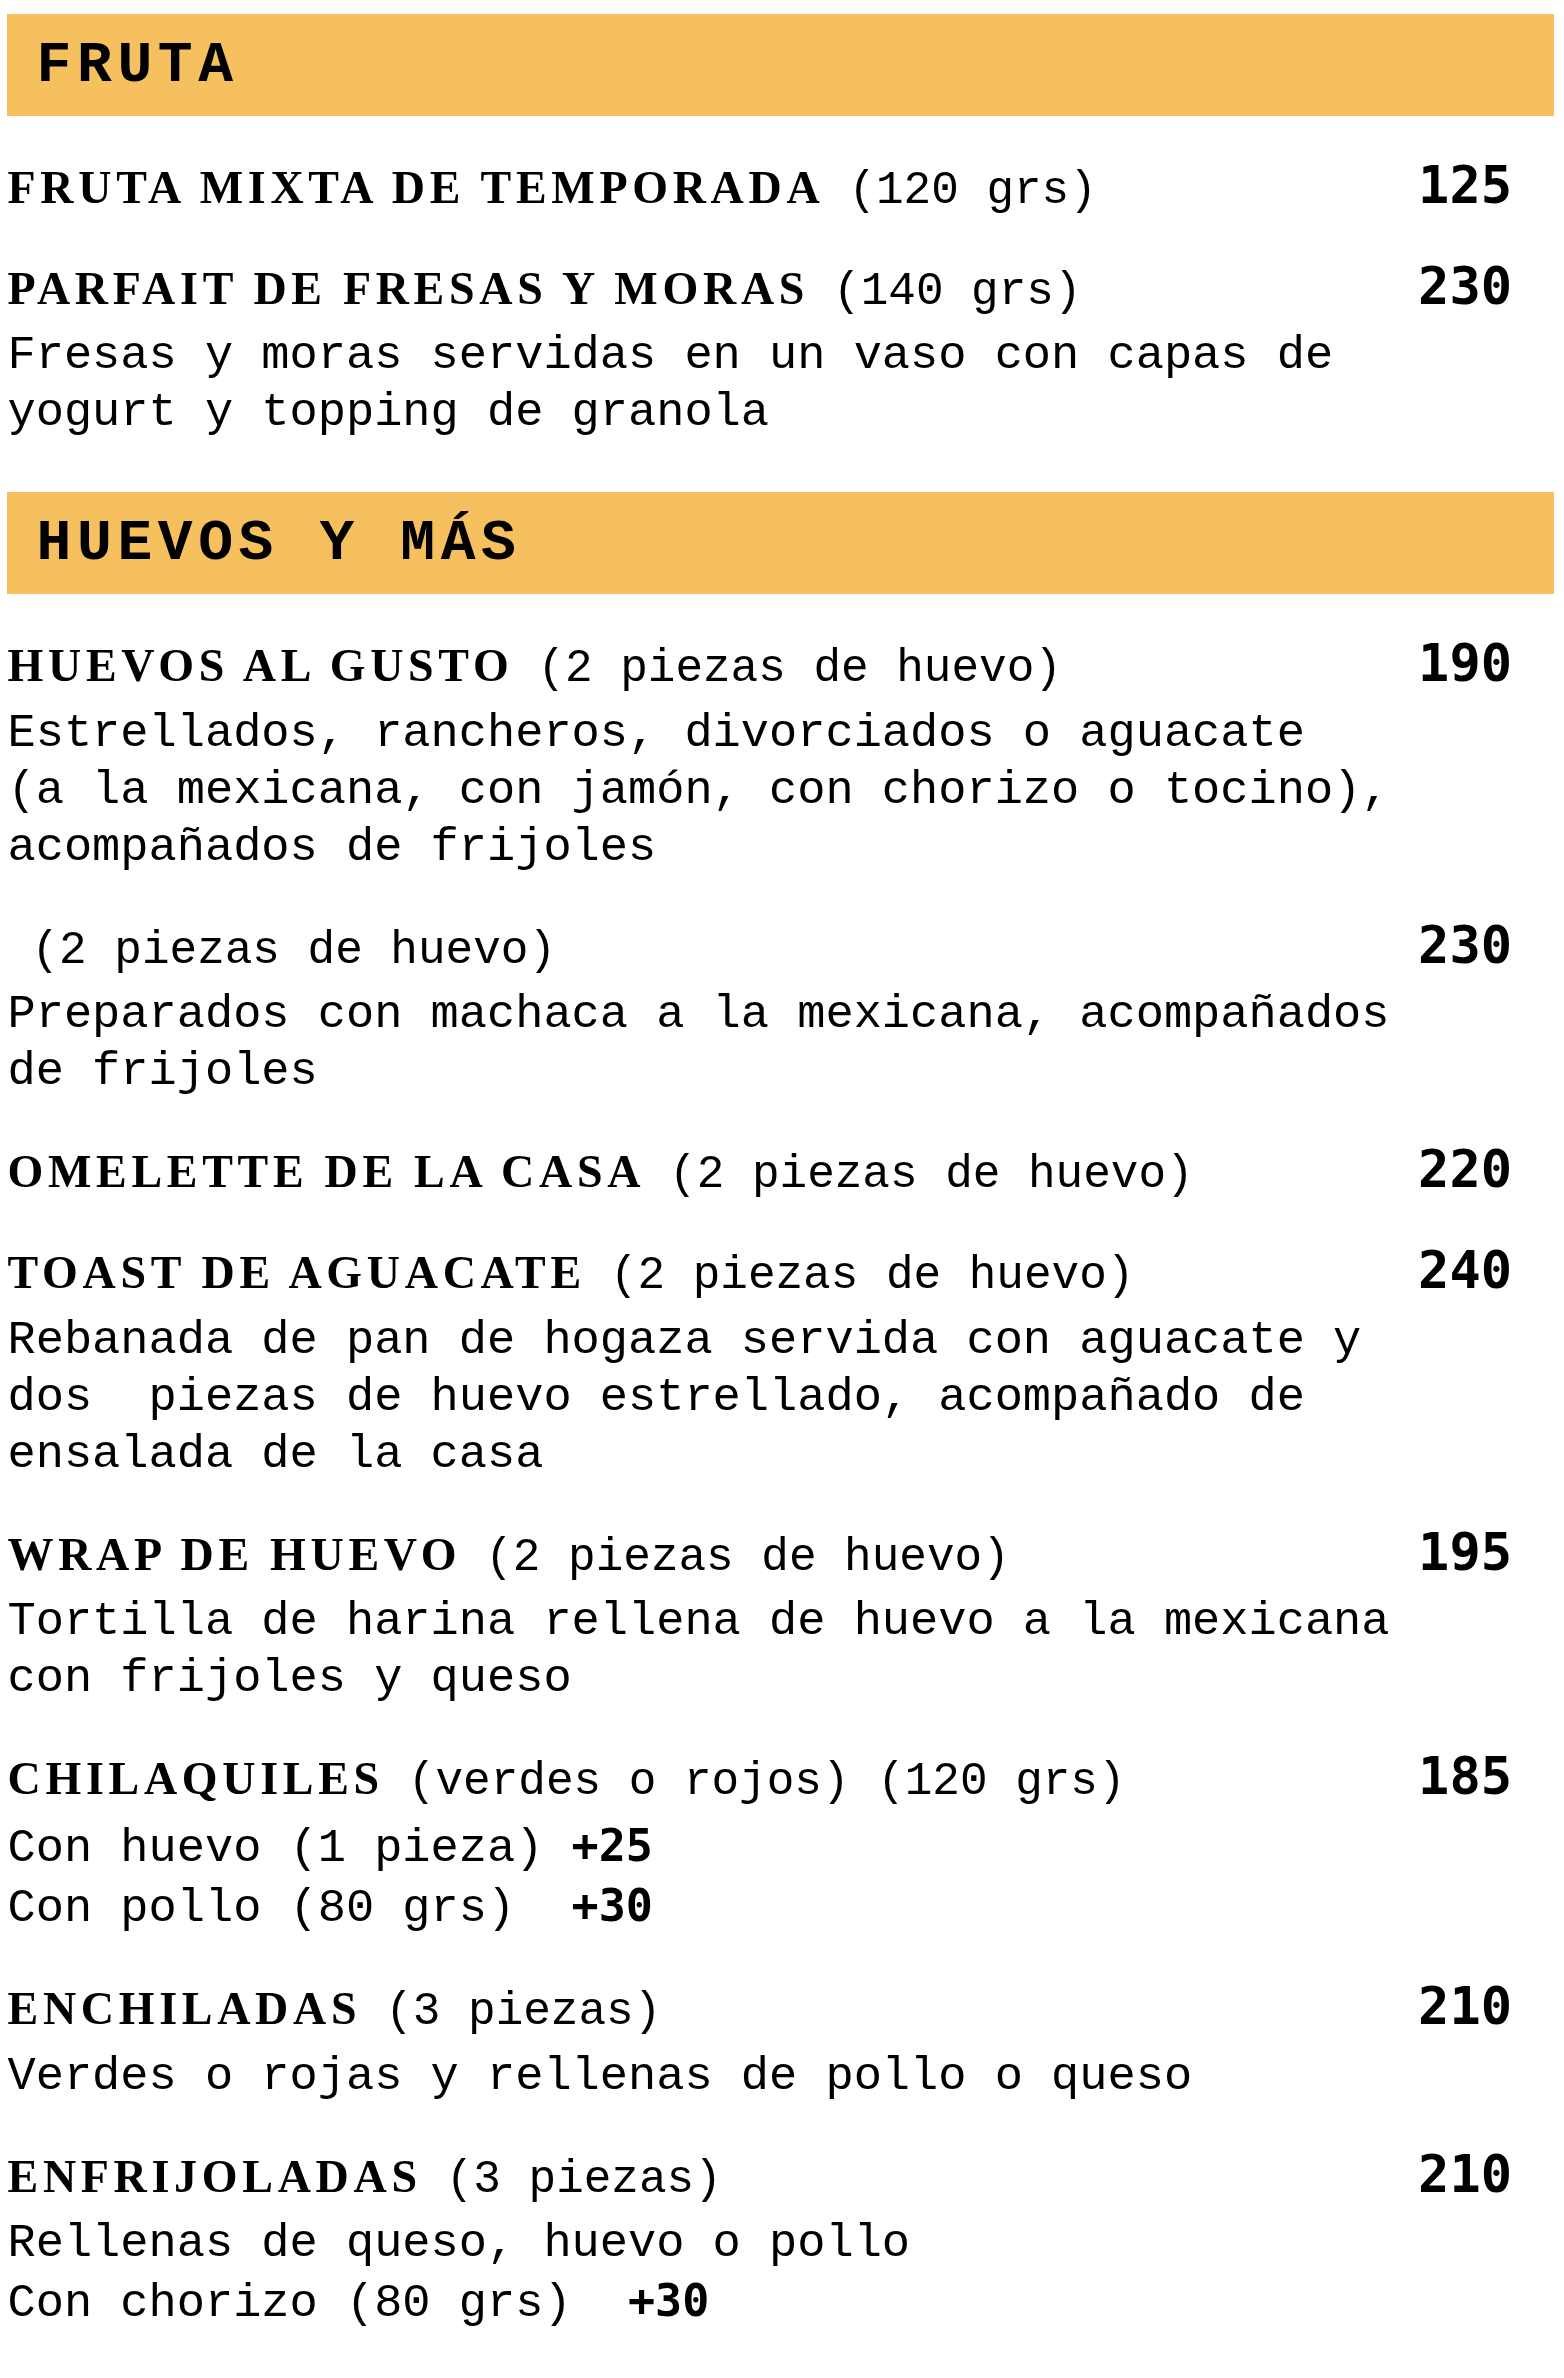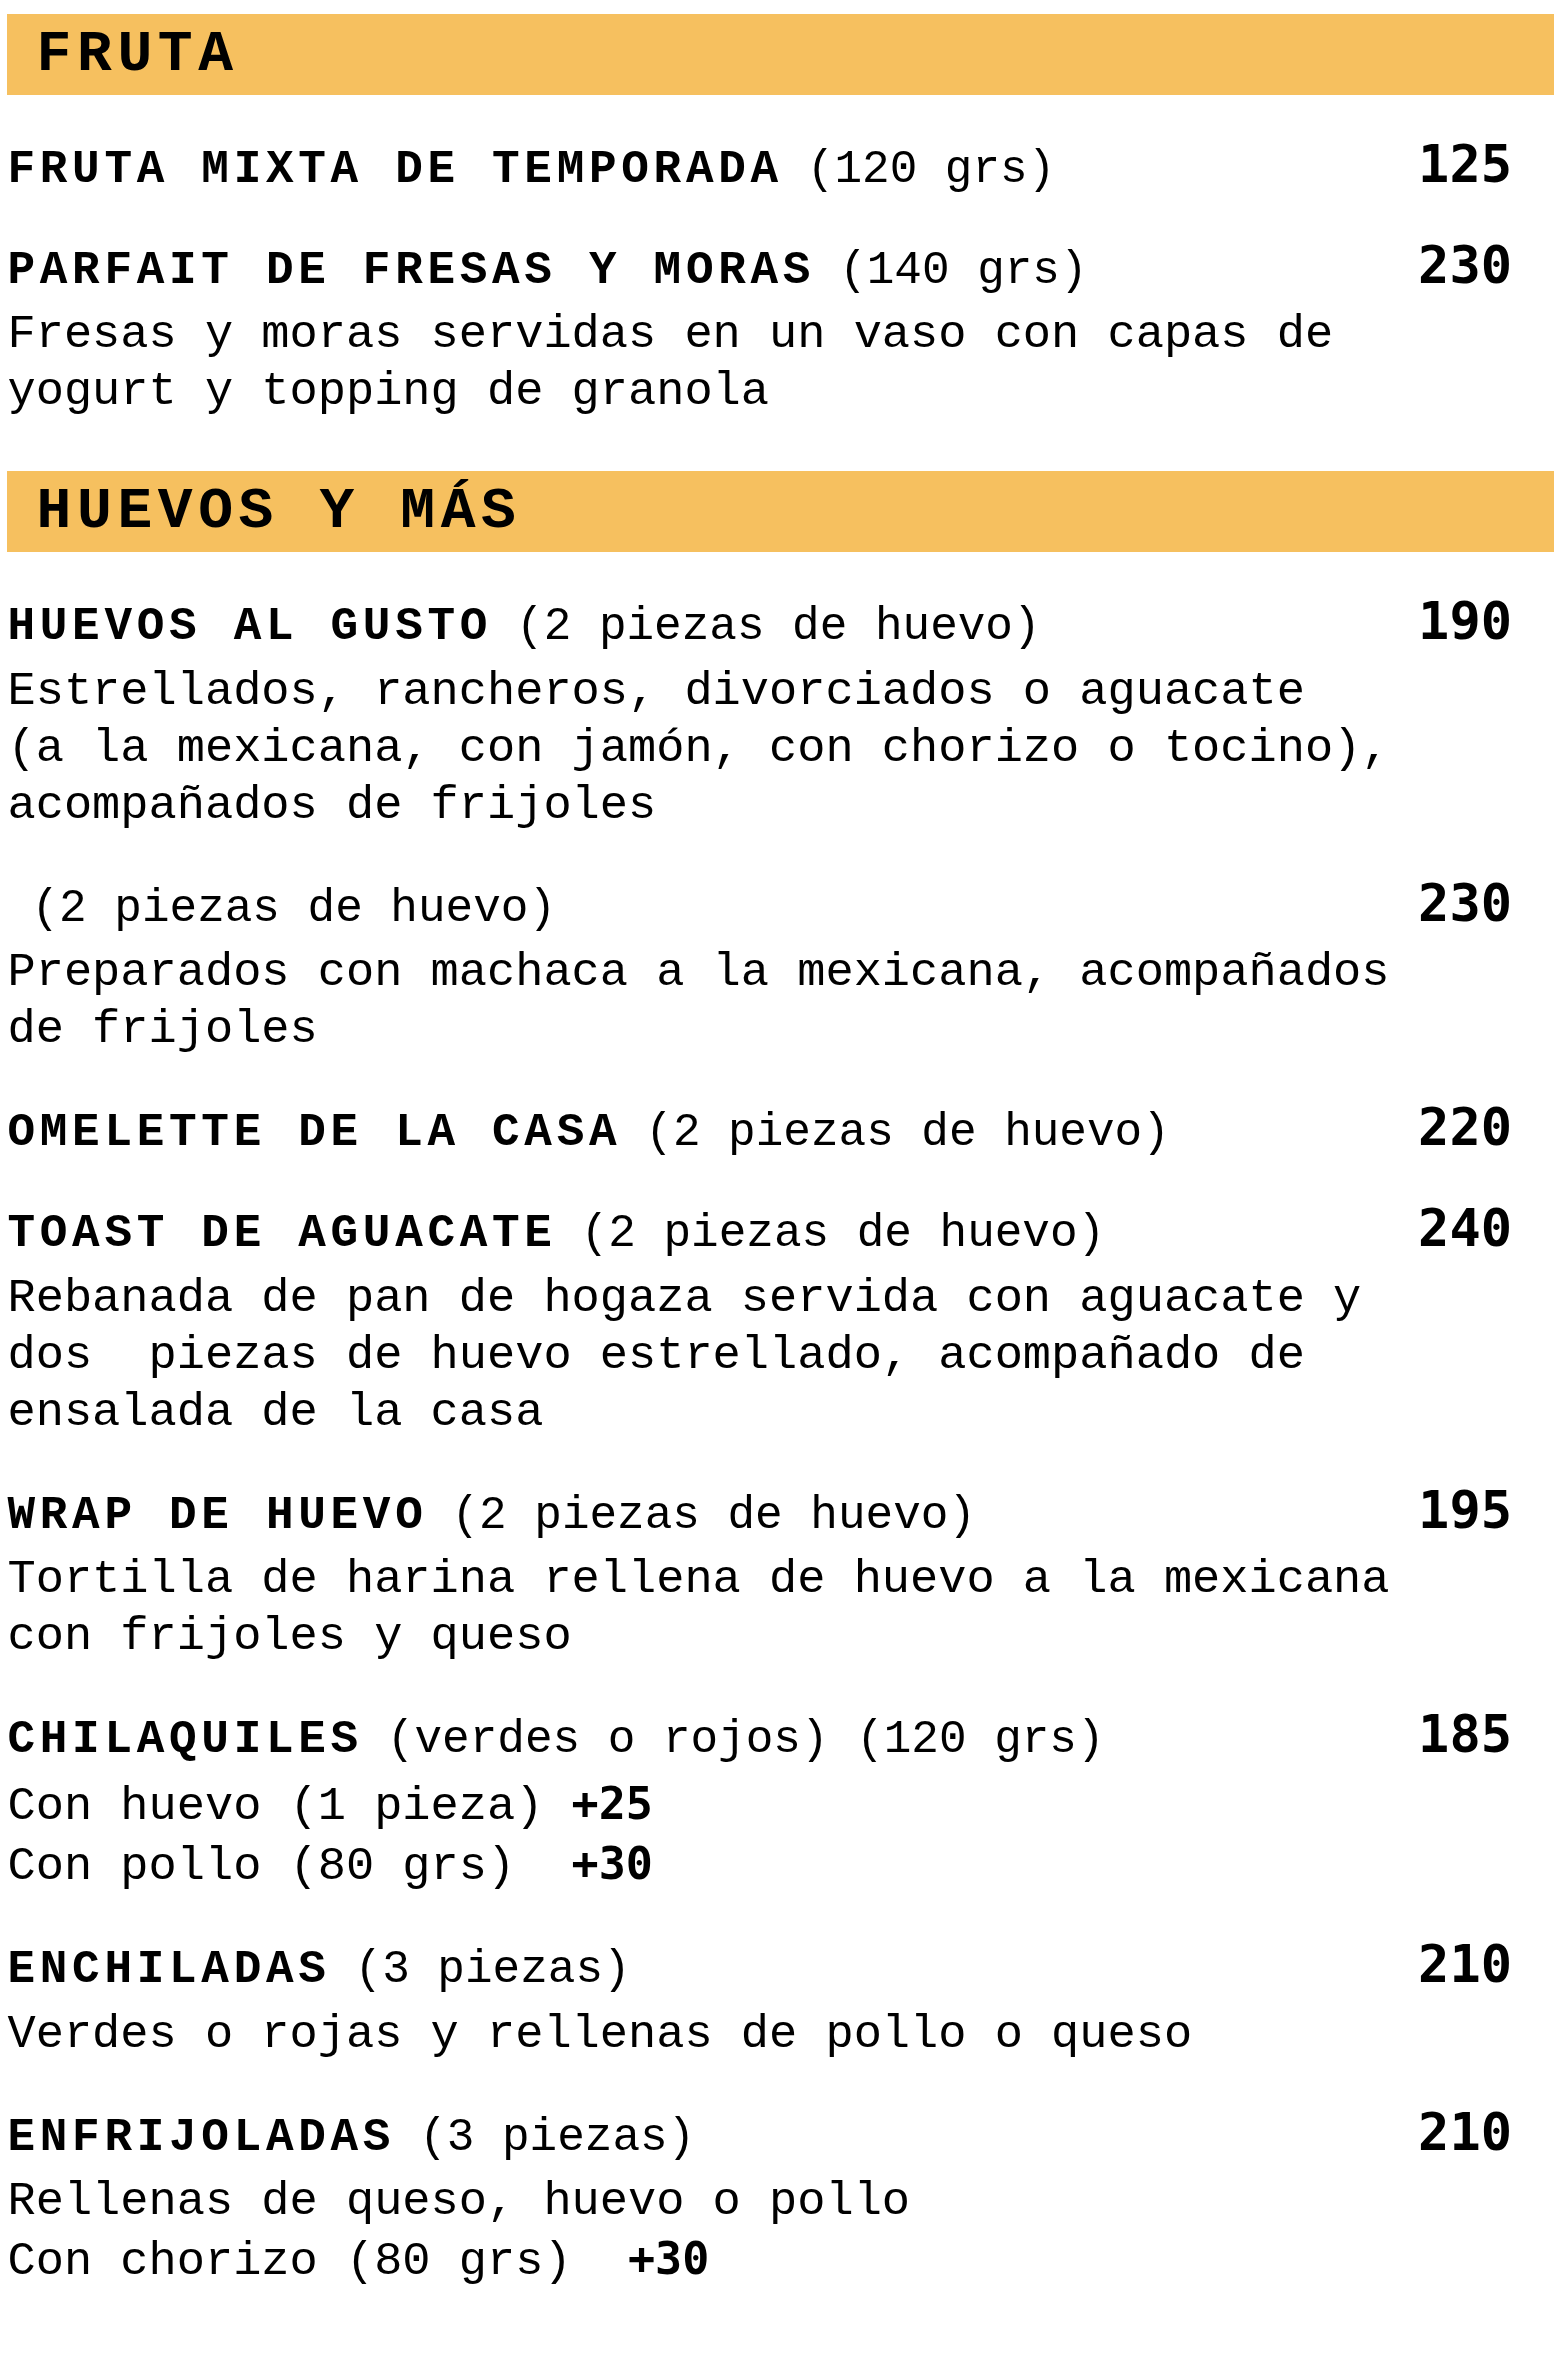--- a/index.html
+++ b/index.html
@@ -8,21 +8,21 @@
     height: 2379px;
     overflow: hidden;
     background: #ffffff;
     color: #000000;
     font-family: "Liberation Mono", monospace;
   }
   .menu { padding-top: 14px; }
 
   
   .section-bar {
-    height: 81px;
+    height: 102px;
     background: #F6C05F;
     margin: 0 11.2px 0 6.6px;
     display: flex;
     align-items: center;
     padding-left: 30px;
   }
   .section + .section .section-bar { margin-top: 51px; }
   .section-bar-title {
     font-weight: 700;
     font-size: 58px;
@@ -33,20 +33,21 @@
   
   .section-body { padding: 0 53px 0 7.5px; }
 
   .item { margin-top: 39px; }
   .item-head { display: flex; align-items: baseline; }
   .item-name {
     font-weight: 700;
     font-size: 46px;
     letter-spacing: 4.7px;
     white-space: pre;
+    font-family: Liberation Serif, serif;
   }
   .item-portion {
     font-size: 46px;
     margin-left: 24px;
     white-space: pre;
   }
   .item-price {
     margin-left: auto;
     font-family: "DejaVu Sans Mono", monospace;
     font-weight: 700;

